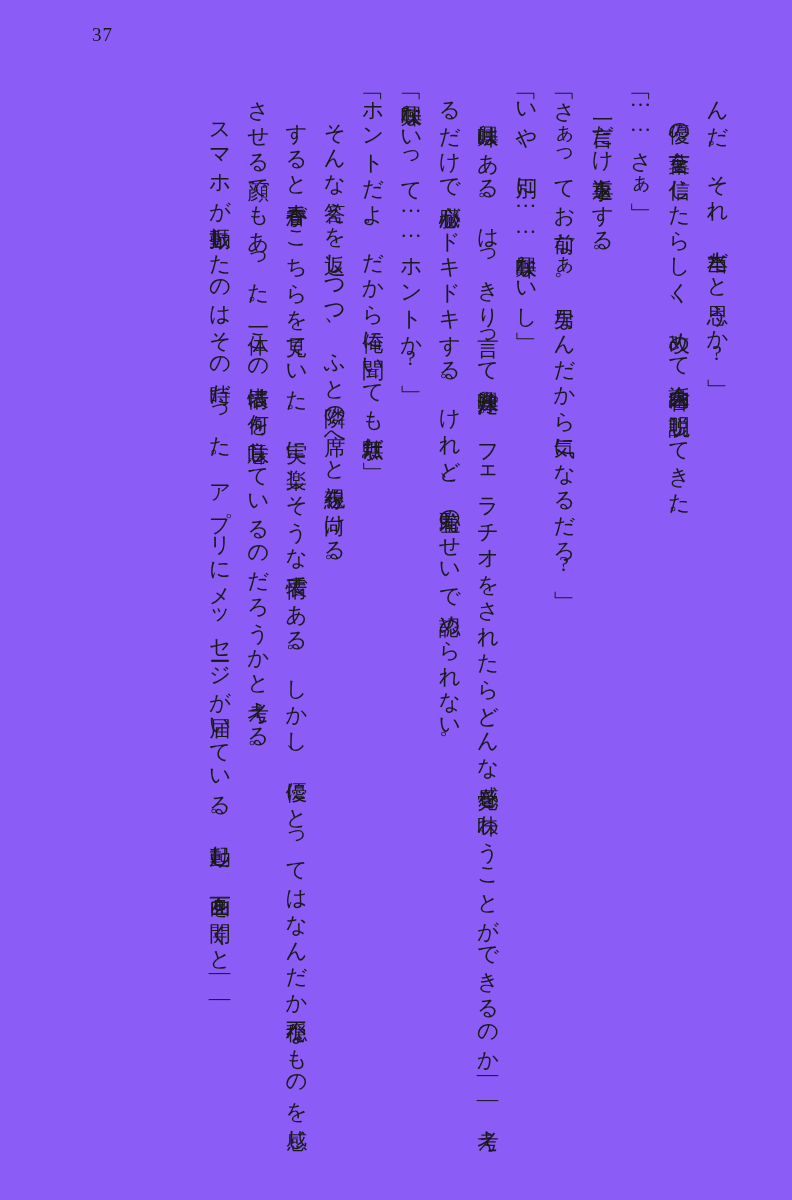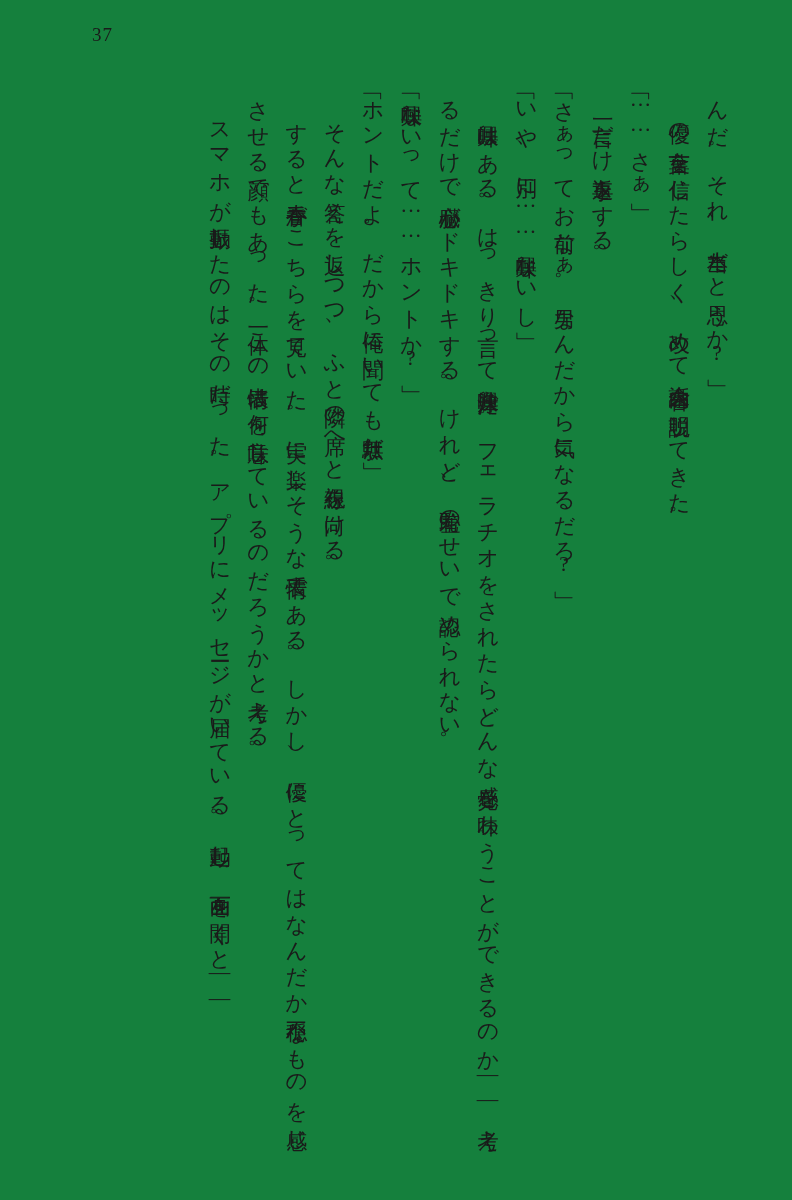--- a/index.html
+++ b/index.html
@@ -15,21 +15,21 @@
     color: #1a1a1a;
     overflow: hidden;
   }
 
   .page {
     position: absolute;
     top: 0;
     left: 0;
     width: 792px;
     height: 1200px;
-    background: #15803d;
+    background: #8b5cf6;
   }
 
   .page-number {
     position: absolute;
     top: 24px;
     left: 92px;
     font-size: 19px;
     letter-spacing: 1px;
     color: #1a1a1a;
     font-family: "Liberation Serif", "DejaVu Serif", serif;

